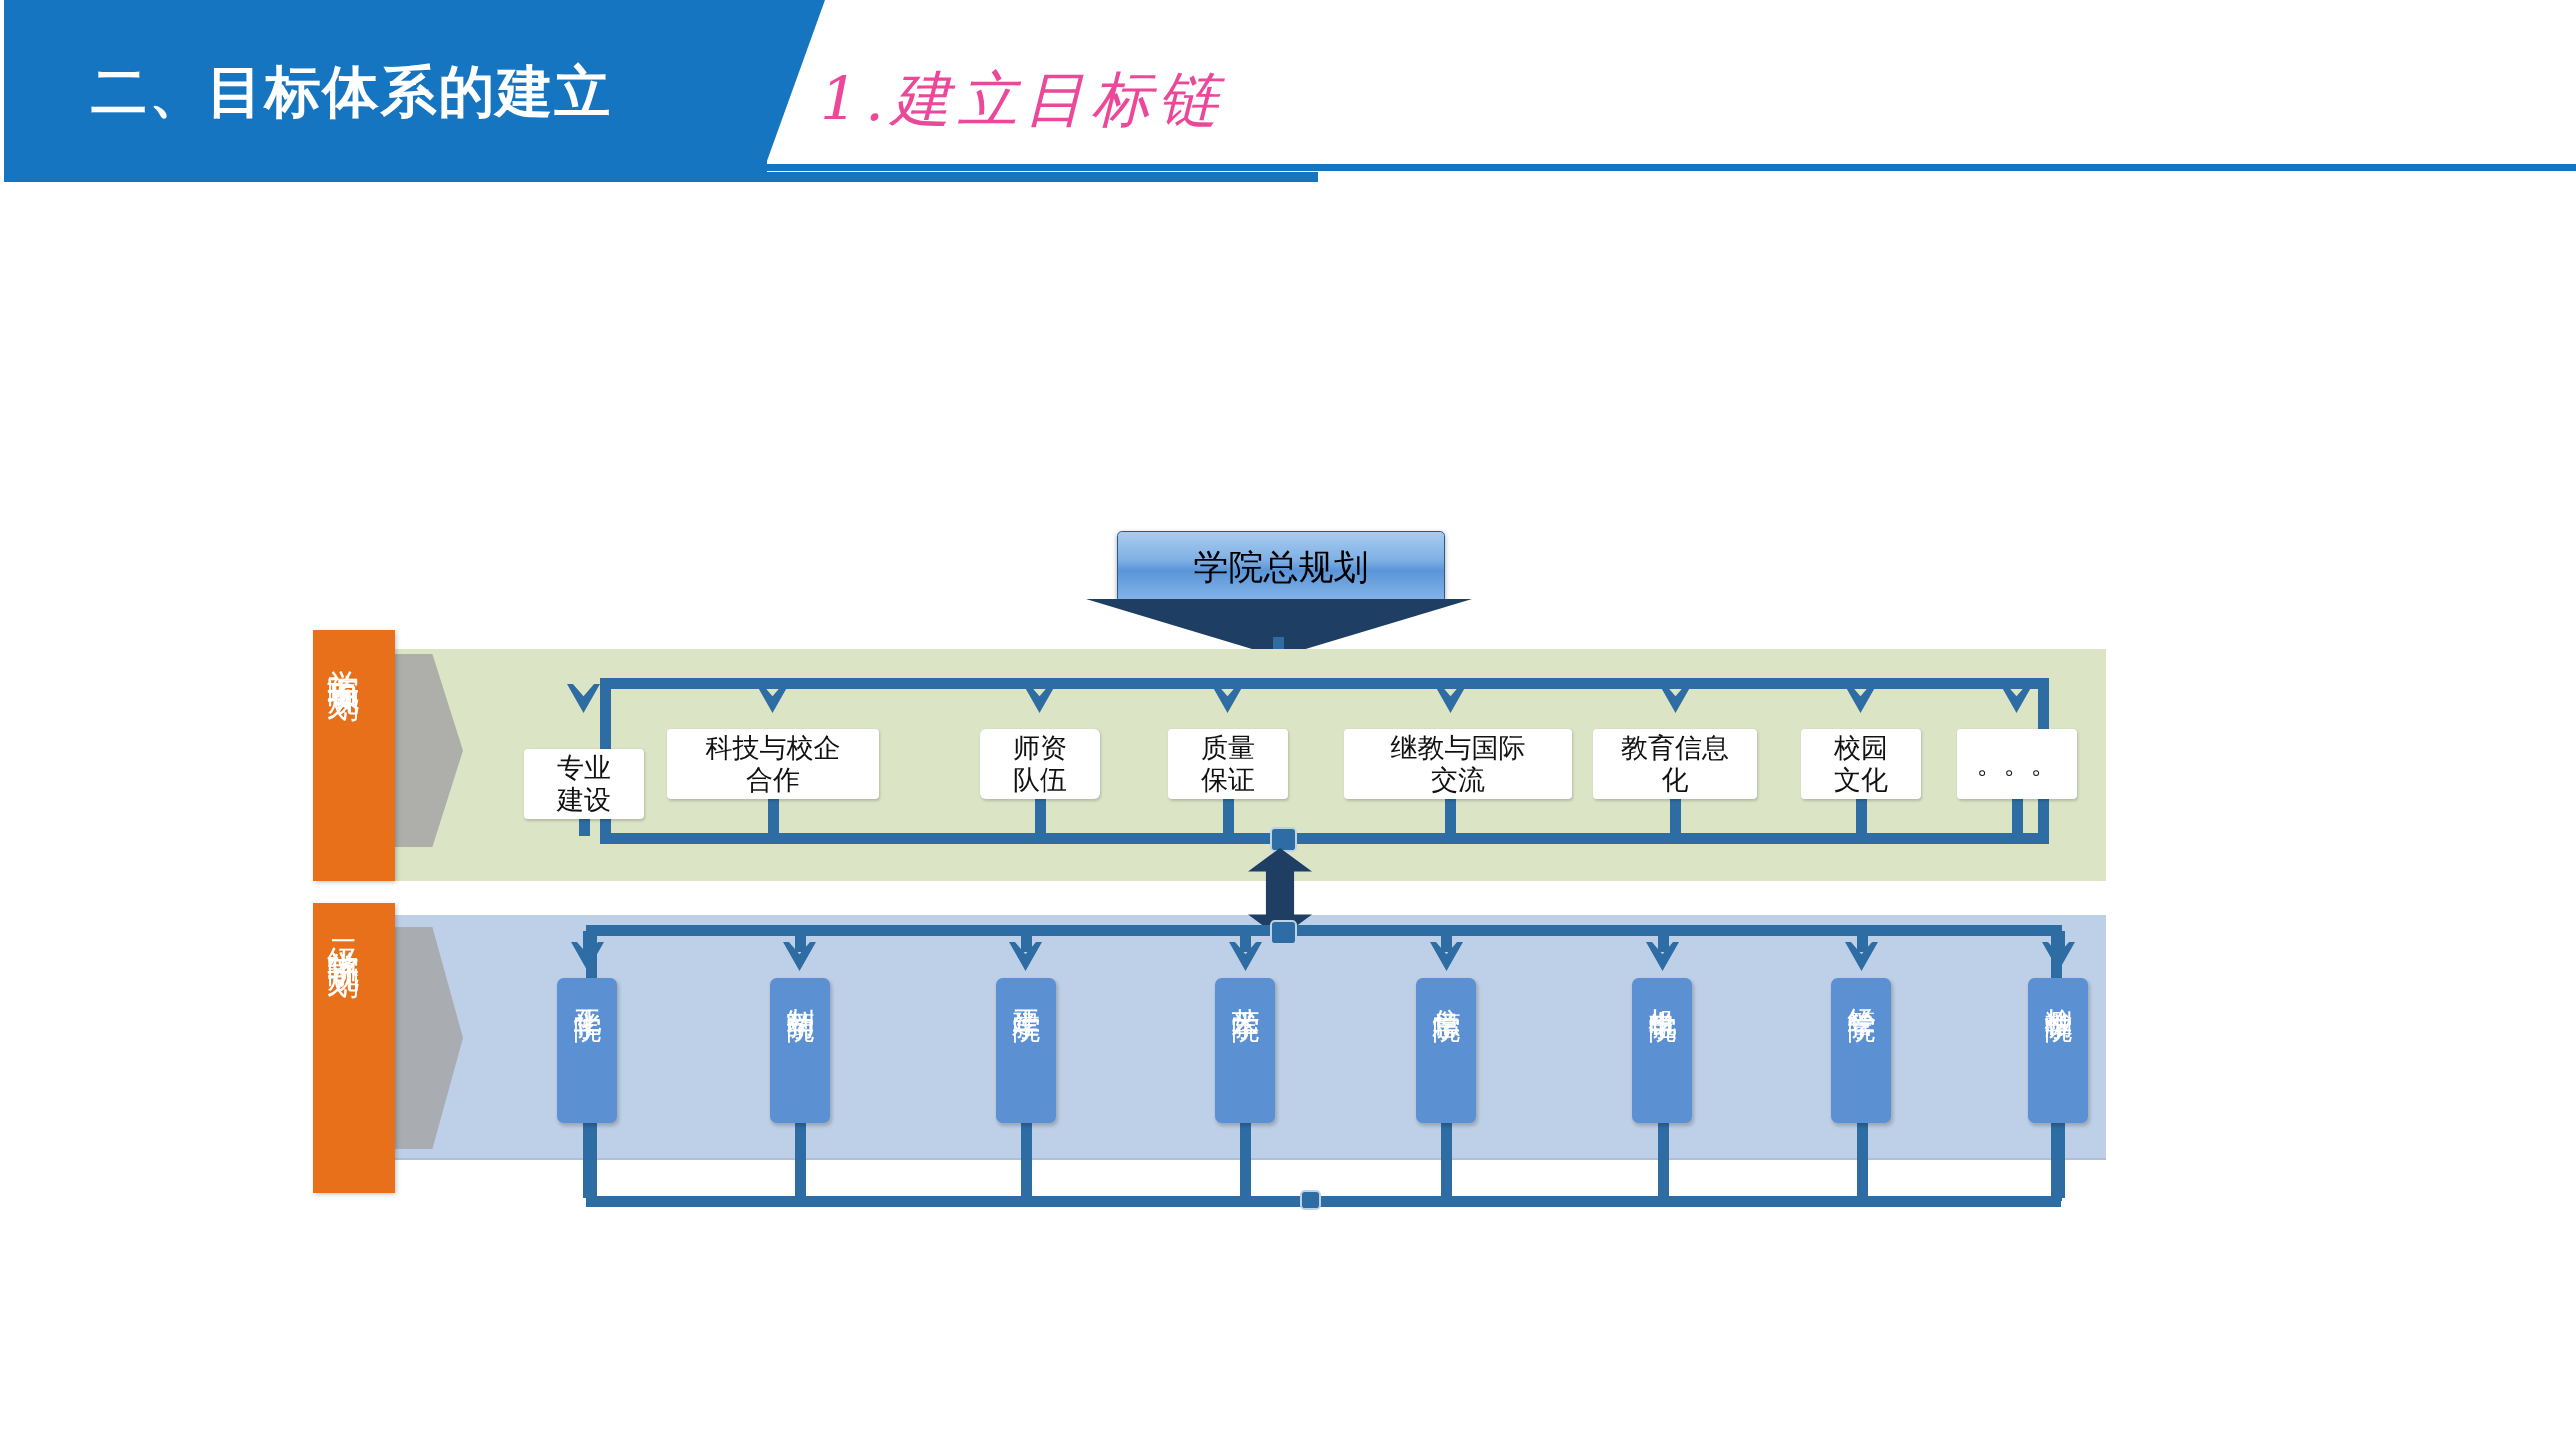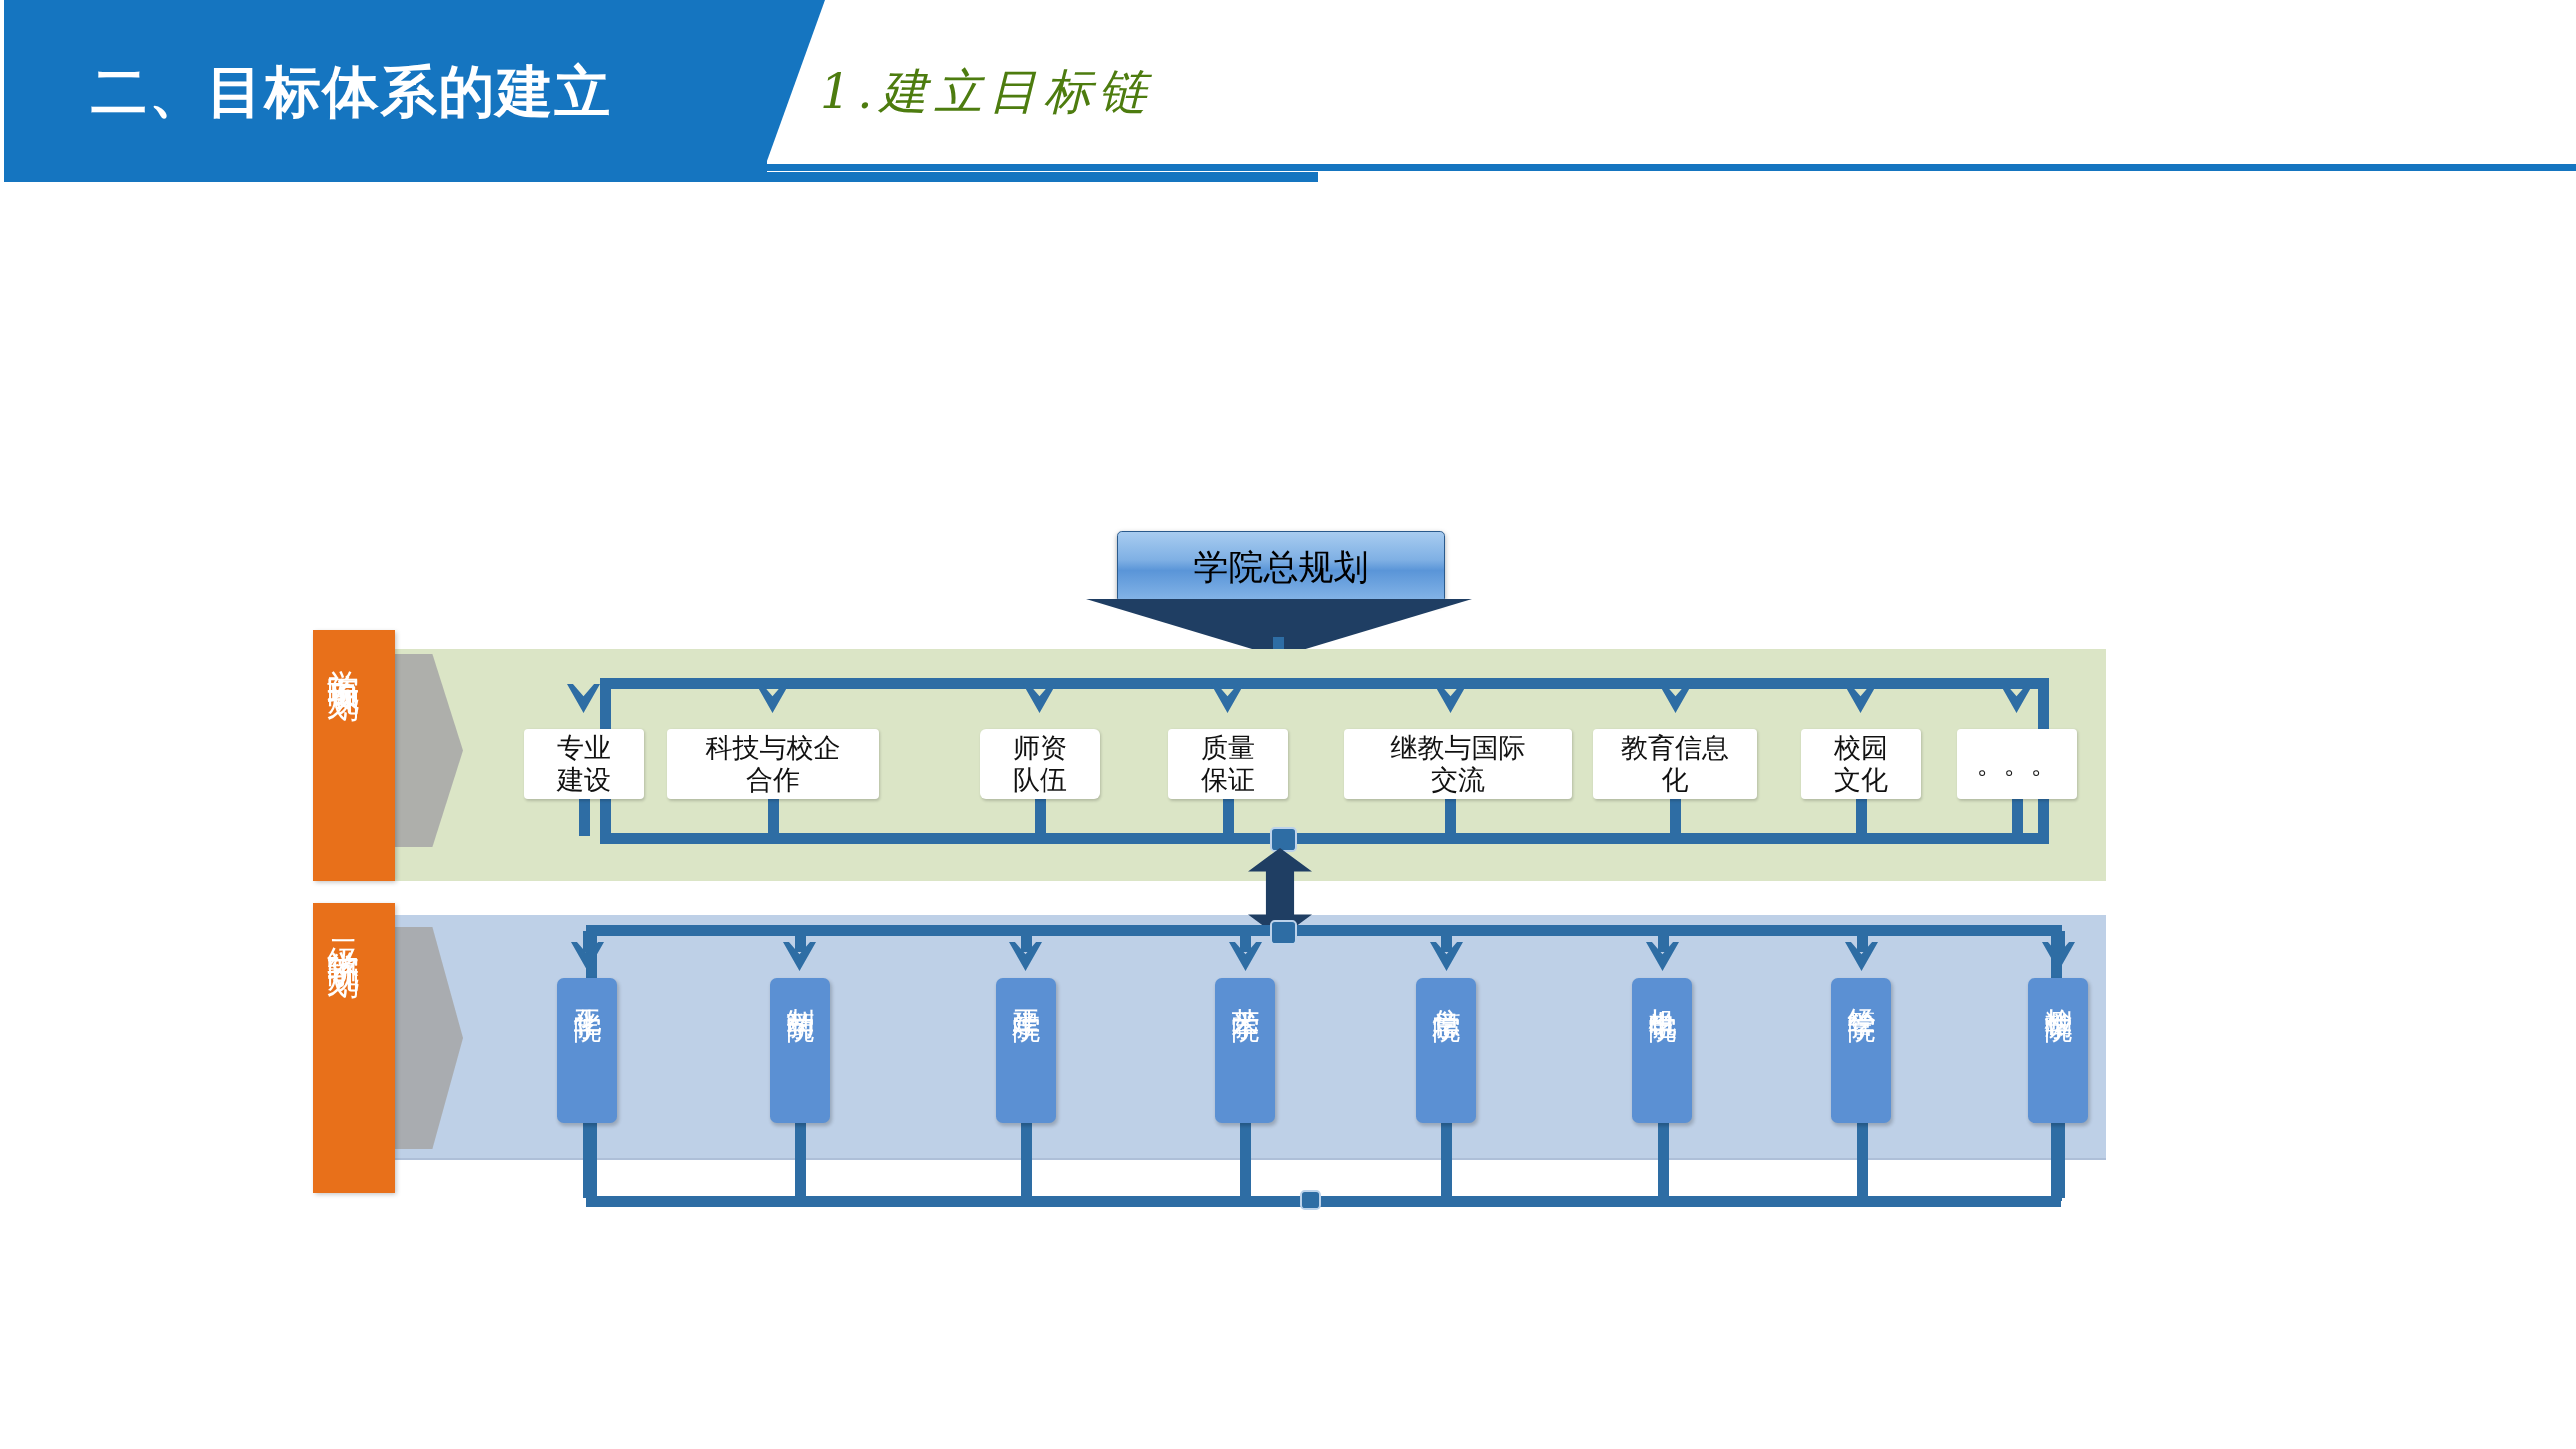--- a/index.html
+++ b/index.html
@@ -30,21 +30,21 @@
     position:absolute;left:763px;top:164px;width:1813px;height:6.8px;
     background:#1575c0;
   }
   .hdr-title{
     position:absolute;left:87px;top:53px;width:628px;height:77px;
     color:#ffffff;font-size:56px;font-weight:bold;letter-spacing:1.9px;
     line-height:77px;white-space:nowrap;
   }
   .hdr-sub{
     position:absolute;left:816px;top:60px;
-    color:#4d7c0f;font-size:48px;letter-spacing:6.8px;white-space:nowrap;
+    color:#ec4899;font-size:60px;letter-spacing:6.8px;white-space:nowrap;
     font-family:"DejaVu Serif","Liberation Serif",serif;
     font-style:italic;font-weight:500;
   }
 
   
   .main-title{
     position:absolute;left:285px;top:319px;
     color:#3b5323;font-size:64px;font-weight:bold;letter-spacing:1.9px;
     white-space:nowrap;
   }
@@ -255,21 +255,21 @@
       <div class="line bus-v" style="left: 1437px; top: 1123px; height: 75px;"></div>
       <div class="line bus-v" style="left: 1654px; top: 931px; height: 21px;"></div>
       <div class="line bus-v" style="left: 1654px; top: 1123px; height: 75px;"></div>
       <div class="line bus-v" style="left: 1853px; top: 931px; height: 21px;"></div>
       <div class="line bus-v" style="left: 1853px; top: 1123px; height: 75px;"></div>
       <div class="line bus-v" style="left: 2050px; top: 931px; height: 21px;"></div>
       <div class="line bus-v" style="left: 2050px; top: 1123px; height: 75px;"></div>
     </div>
 
   <div id="green-nodes">
-      <div class="wbox" style="left: 520px; width: 120px;">
+      <div class="wbox" style="left: 520px; width: 120px; margin-top: 20px;">
         <span>专业
 建设</span>
       </div>
       <div class="wbox" style="left: 663px; width: 212px;">
         <span>科技与校企
 合作</span>
       </div>
       <div class="wbox" style="left: 976px; width: 120px; border-radius: 6px;">
         <span>师资
 队伍</span>

